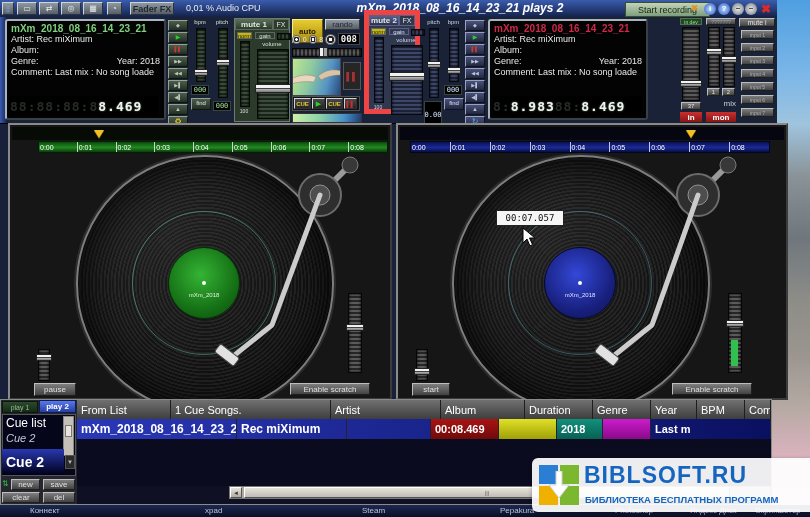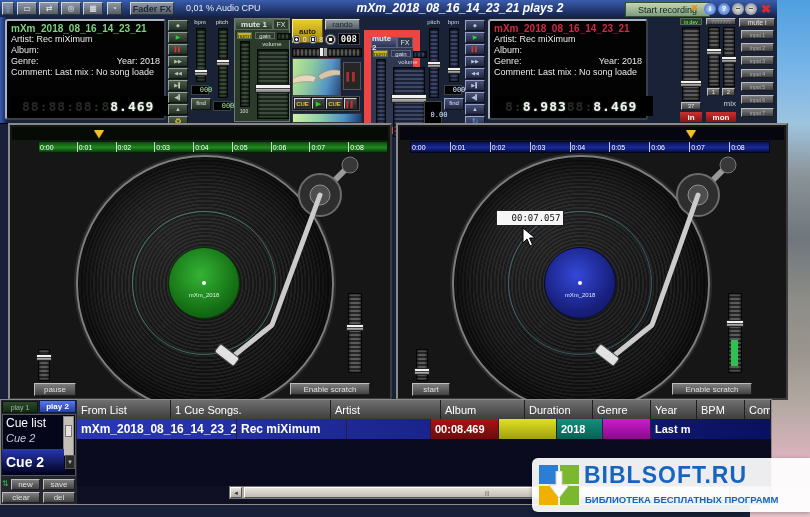--- a/index.html
+++ b/index.html
@@ -1,19 +1,19 @@
 <!DOCTYPE html>
 <html><head>
 <meta charset="utf-8">
 <style>
   html,body{margin:0;padding:0;background:#000;}
   #screen{position:relative;width:810px;height:517px;overflow:hidden;
     font-family:"Liberation Sans",sans-serif;background:#18203a;}
   .ab{position:absolute;}
-  .mono{font-family:"DejaVu Sans Mono",monospace;padding-left:12px;}
+  .mono{font-family:"DejaVu Sans Mono",monospace;}
   
   .b3{background:linear-gradient(#8f979f,#565e66);border:1px solid;
     border-color:#ccd4dc #2c3238 #2c3238 #ccd4dc;color:#e8ecf0;
     display:flex;align-items:center;justify-content:center;box-sizing:border-box;}
   .tbg{background:linear-gradient(#4c5c4c,#242e24);border:1px solid;
     border-color:#93a393 #0e160e #0e160e #93a393;}
   .tbb{background:linear-gradient(#49527a,#222840);border:1px solid;
     border-color:#98a0c4 #10121e #10121e #98a0c4;}
   
   .rg{background:repeating-linear-gradient(0deg,#3c4c3c 0 2px,#1a241a 2px 4px);
@@ -188,21 +188,21 @@
   <div class="ab" style="left:292px;top:96px;width:68px;height:15px;background:#141414;
     border:1px solid #505050;display:flex;align-items:center;gap:1px;padding:0 1px;box-sizing:border-box;">
     <div class="b3" style="width:17px;height:11px;background:linear-gradient(#4a4a4a,#242424);color:#e8c838;font-size:6px;font-weight:bold;">CUE</div>
     <div class="b3" style="width:13px;height:11px;background:linear-gradient(#4a4a4a,#242424);color:#2ad02a;font-size:7px;">▶</div>
     <div class="b3" style="width:17px;height:11px;background:linear-gradient(#4a4a4a,#242424);color:#e8c838;font-size:6px;font-weight:bold;">CUE</div>
     <div class="b3" style="width:13px;height:11px;background:linear-gradient(#4a4a4a,#242424);color:#c03030;font-size:6px;">▌▌</div>
   </div>
   <div class="ab" style="left:292px;top:113px;width:68px;height:8px;border:1px solid #333;
     background:linear-gradient(100deg,#cef0a8 0%,#8cd0a8 40%,#4890c8 75%,#1c3c70 100%);"></div>
 
-  <div class="ab" style="left:364px;top:30px;width:56px;height:104px;background:#303850;border:7px solid #ef4444;box-sizing:border-box;">
+  <div class="ab" style="left:364px;top:10px;width:56px;height:104px;background:#303850;border:5px solid #ef4444;box-sizing:border-box;">
     <div style="display:flex;height:11px;">
       <div class="chip" style="flex:1;font-size:8px;font-weight:bold;background:linear-gradient(#58608c,#2c3250);border-color:#5a608a;">mute 2</div>
       <div class="chip" style="width:16px;font-size:7px;background:#303850;border-color:#5a608a;">FX</div>
     </div>
     <div class="ab chip" style="left:2px;top:13px;width:15px;height:7px;background:#c8b41c;color:#2c2400;">norm</div>
     <div class="ab rb" style="left:5px;top:22px;width:8px;height:64px;"></div>
     <div class="ab lbl" style="left:2px;top:89px;width:14px;font-size:5px;color:#ccd4ec;">100</div>
     <div class="ab chip" style="left:20px;top:13px;width:20px;height:7px;background:#303850;border-color:#5a608a;color:#dfe4f4;">gain</div>
     <div class="ab rb" style="left:42px;top:14px;width:12px;height:5px;background:repeating-linear-gradient(90deg,#3e4668 0 2px,#1c2236 2px 4px);"></div>
     <div class="ab lbl" style="left:20px;top:22px;width:34px;color:#ccd4ec;">volume</div>
@@ -432,20 +432,30 @@
 
     <div class="ab" style="left:228px;top:86px;width:542px;height:13px;background:#aeaaa2;border:1px solid #777;box-sizing:border-box;">
       <div class="ab sbtn" style="left:0;top:0;width:12px;height:11px;font-size:6px;background:linear-gradient(#e8e4dc,#b0aca4);color:#333;border-color:#fff #555 #555 #fff;">◄</div>
       <div class="ab" style="left:14px;top:0;width:486px;height:11px;background:linear-gradient(#e8e4dc,#c0bcb4);
         border:1px solid;border-color:#fff #555 #555 #fff;box-sizing:border-box;color:#666;font-size:6px;display:flex;align-items:center;justify-content:center;">
         <span>|||</span>
       </div>
     </div>
   </div>
 
+  <div class="ab" style="left:0;top:505px;width:810px;height:12px;
+    background:linear-gradient(#1c2850,#090f26);display:block;">
+    <span class="ab" style="left:30px;top:1px;font-size:8px;color:#b8c4dc;">Коннект</span>
+    <span class="ab" style="left:205px;top:1px;font-size:8px;color:#b8c4dc;">xpad</span>
+    <span class="ab" style="left:362px;top:1px;font-size:8px;color:#b8c4dc;">Steam</span>
+    <span class="ab" style="left:500px;top:1px;font-size:8px;color:#b8c4dc;">Pepakura</span>
+    <span class="ab" style="left:615px;top:1px;font-size:8px;color:#b8c4dc;">Photoshop</span>
+    <span class="ab" style="left:690px;top:1px;font-size:8px;color:#b8c4dc;">Яндекс Диск</span>
+    <span class="ab" style="left:755px;top:1px;font-size:8px;color:#b8c4dc;">Скриншотер</span>
+  </div>
 
   <div class="ab" style="left:532px;top:458px;width:278px;height:54px;z-index:10;
     background:rgba(255,255,255,.93);border-radius:6px 0 0 6px;box-shadow:0 1px 4px rgba(0,0,0,.3);">
     <div class="ab" style="left:7px;top:7px;width:40px;height:40px;">
       <div class="ab" style="left:0;top:0;width:19px;height:19px;background:#2a7fd4;"></div>
       <div class="ab" style="left:21px;top:0;width:19px;height:19px;background:#7cb82f;"></div>
       <div class="ab" style="left:0;top:21px;width:19px;height:19px;background:#f0b000;"></div>
       <div class="ab" style="left:21px;top:21px;width:19px;height:19px;background:#7cb82f;"></div>
       <svg class="ab" style="left:8px;top:6px;" width="24" height="30" viewBox="0 0 24 30">
         <path d="M9,0 L15,0 L15,14 L22,14 L12,27 L2,14 L9,14 Z" fill="#fff" stroke="#d0d0d0" stroke-width="1"></path>

